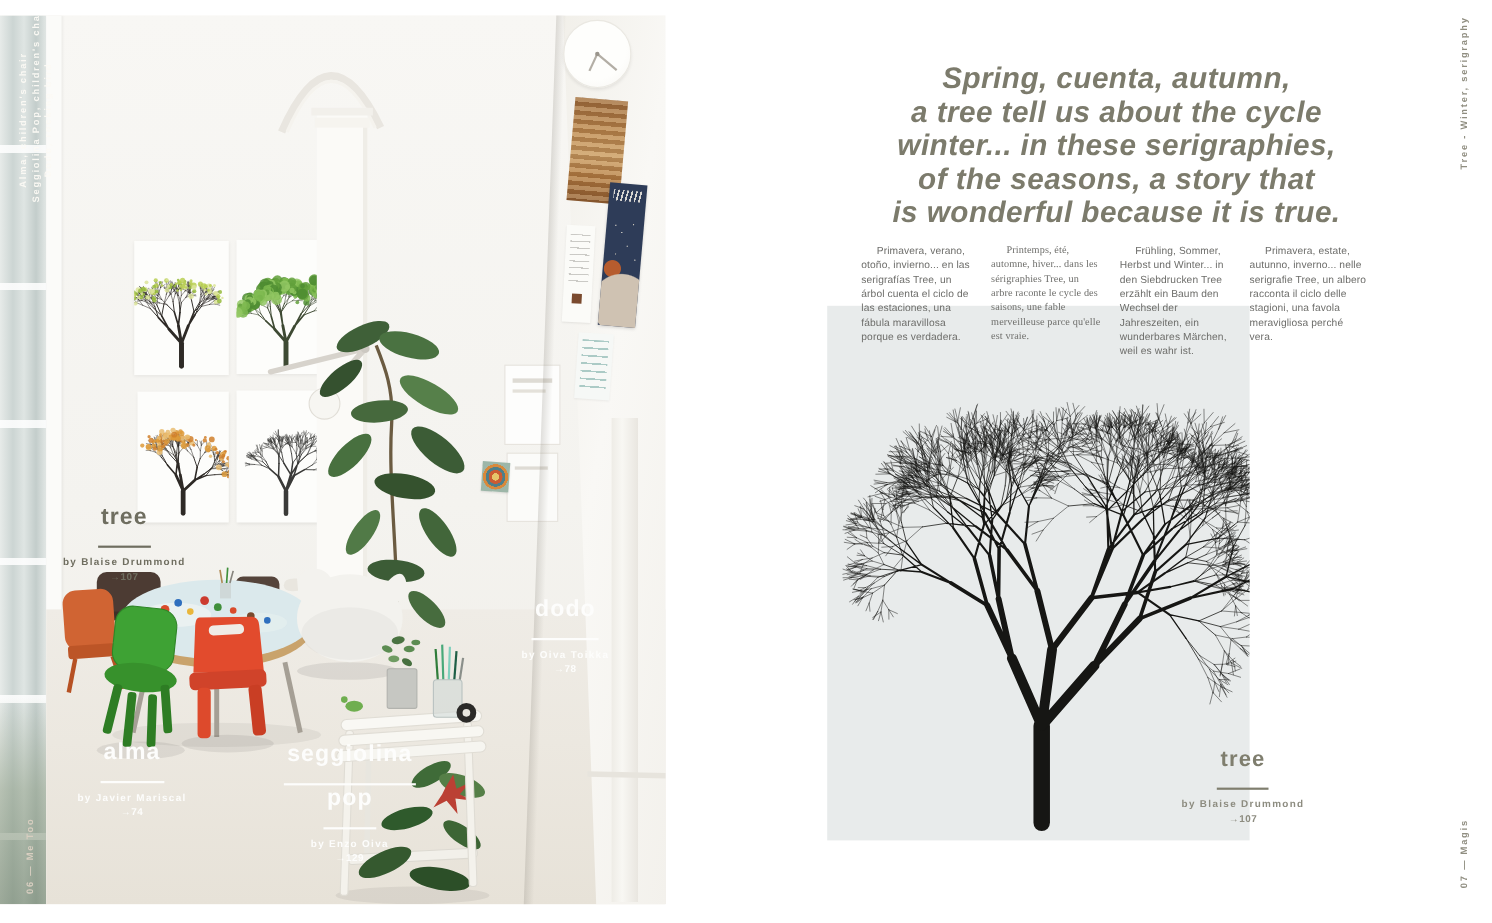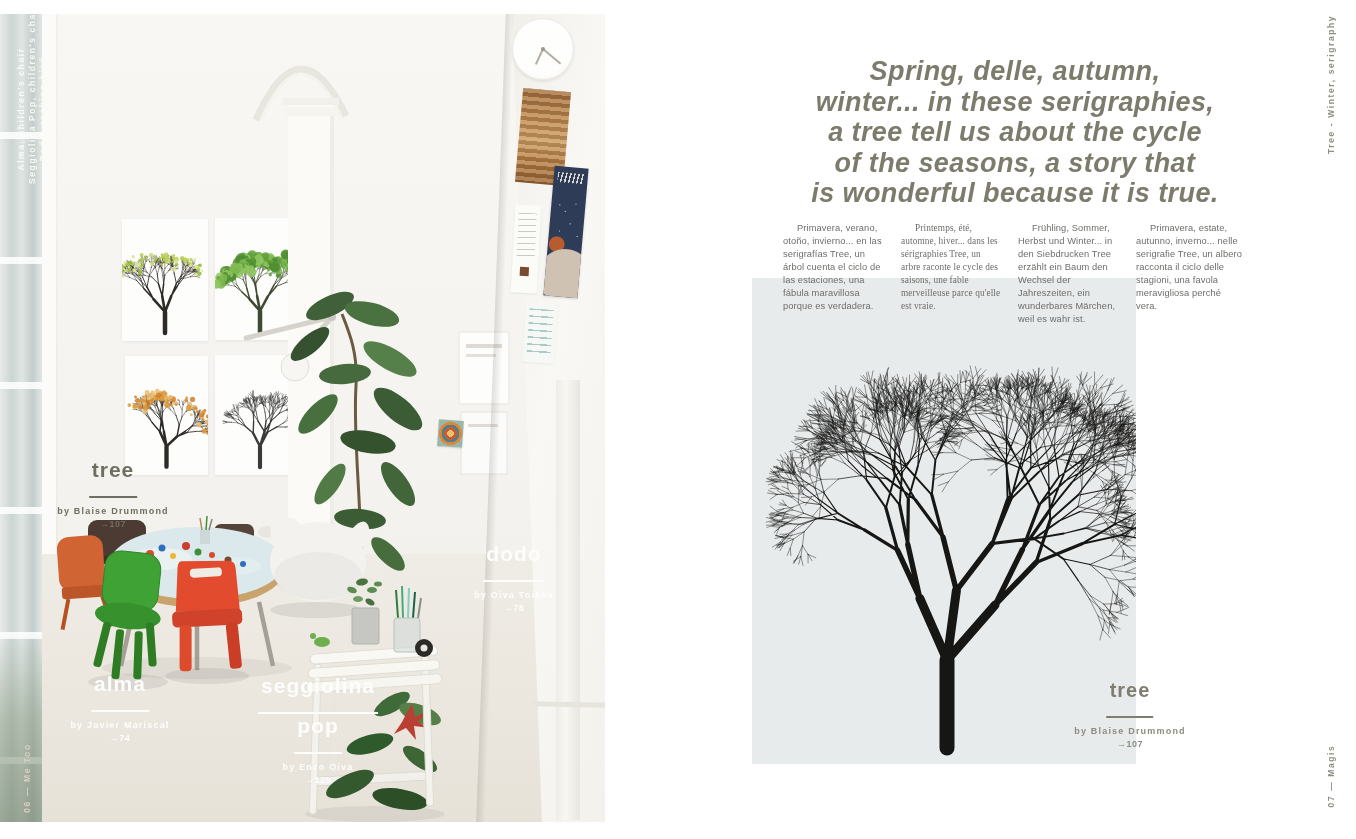--- a/index.html
+++ b/index.html
@@ -820,23 +820,23 @@
       </div>
       <div class="vtext" style="left:22px;top:810px;width:92px;color:#d8cec0;z-index:8">
         <div>06 — Me Too</div>
       </div>
     </figure>
   </section>
 
   <section>
 
     <div class="headline">
-      <div>Spring, delle, autumn,</div>
+      <div>Spring, cuenta, autumn,</div>
+      <div>a tree tell us about the cycle</div>
       <div>winter... in these serigraphies,</div>
-      <div>a tree tell us about the cycle</div>
       <div>of the seasons, a story that</div>
       <div>is wonderful because it is true.</div>
     </div>
 
     <div class="col col1">
         <p>Primavera, verano, otoño, invierno... en las serigrafías Tree, un árbol cuenta el ciclo de las estaciones, una fábula maravillosa porque es verdadera.</p>
       </div>
     <div class="col col2">
         <p>Printemps, été, automne, hiver... dans les sérigraphies Tree, un arbre raconte le cycle des saisons, une fable merveilleuse parce qu'elle est vraie.</p>
       </div>

